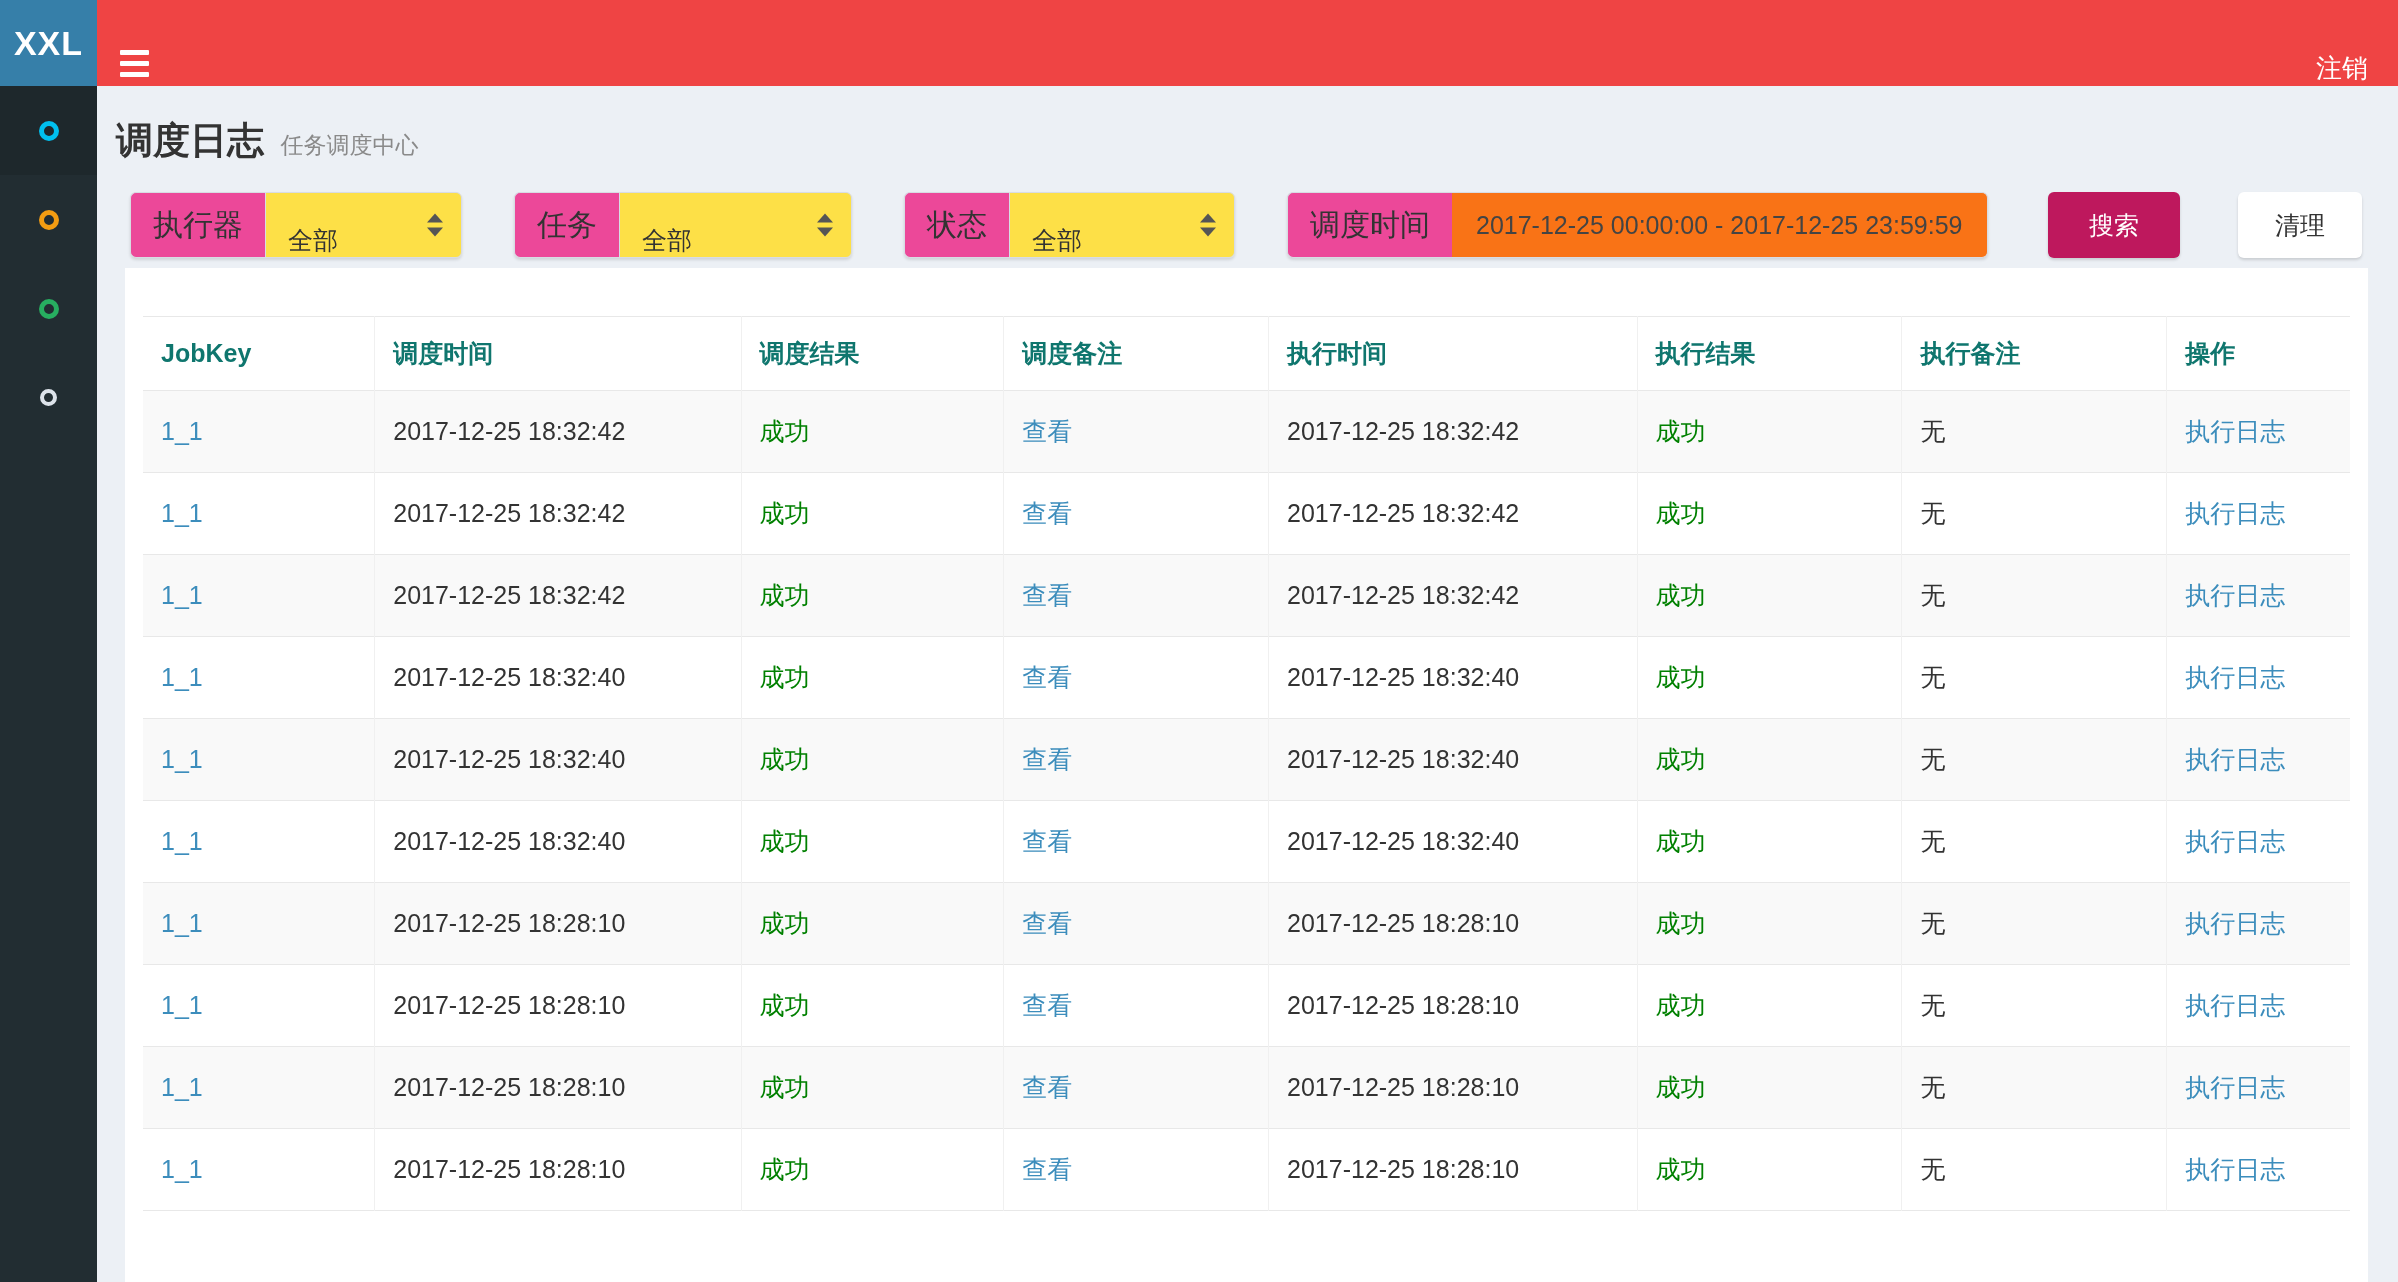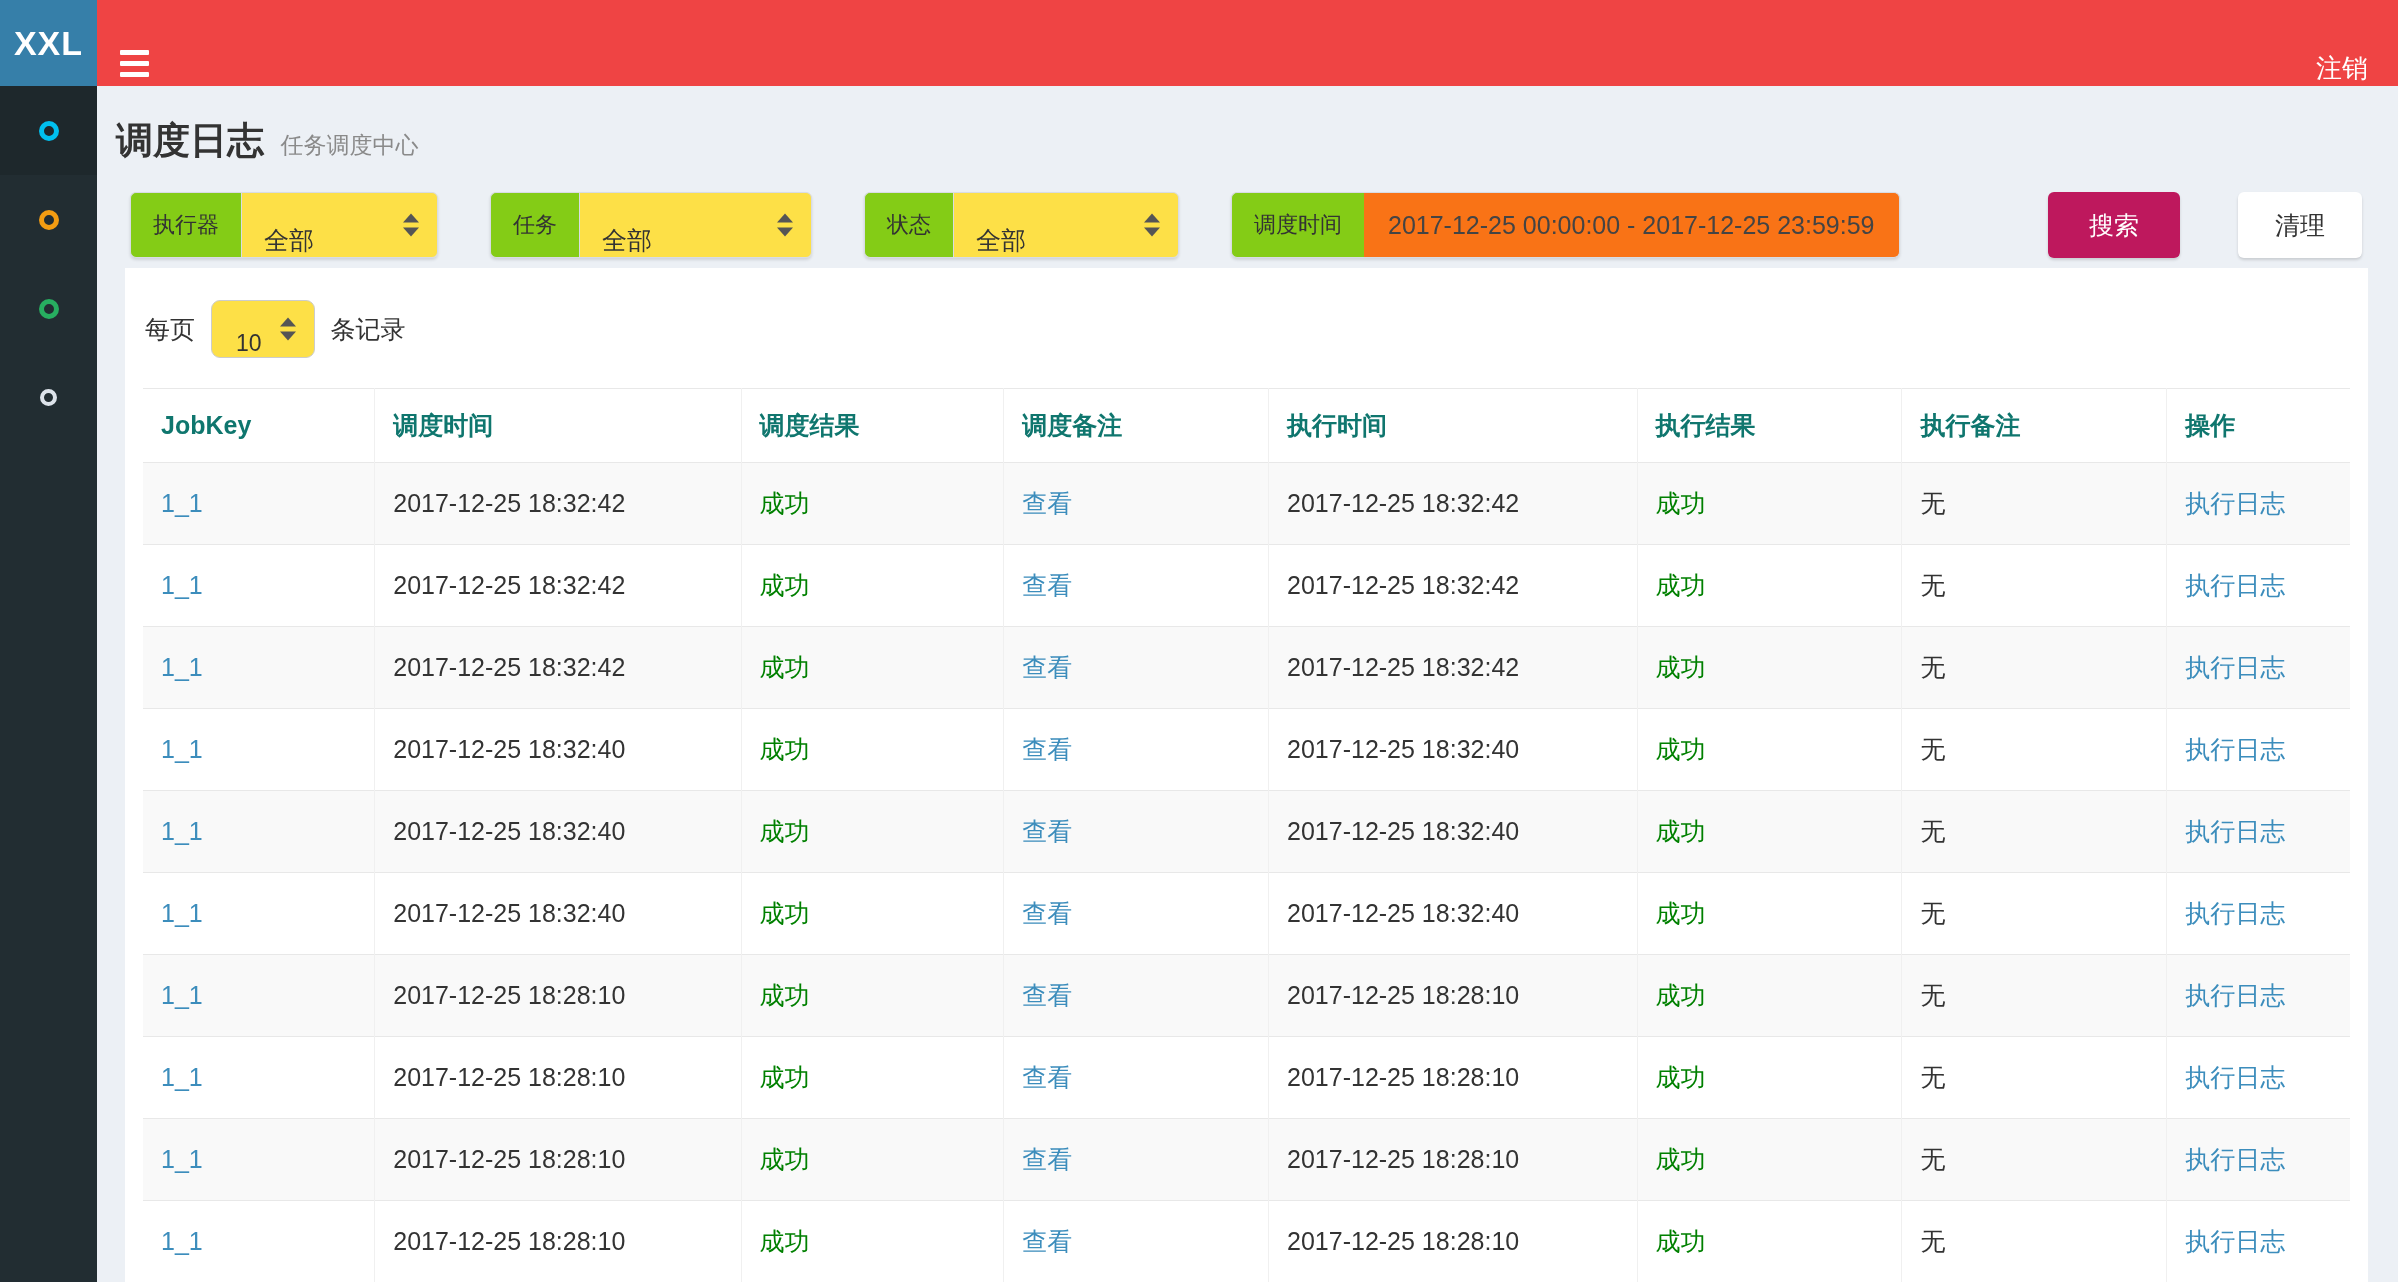--- a/index.html
+++ b/index.html
@@ -26,22 +26,22 @@
   
   .main { position:absolute; left:97px; top:86px; right:0; bottom:0; background:#ecf0f5; }
 
   .page-header { padding:30px 30px 0 19px; margin-bottom:26px; }
   .page-title { font-size:37px; font-weight:600; color:#333; }
   .page-subtitle { font-size:23px; color:#8a8a8a; margin-left:12px; }
 
   
   .filter-row { display:flex; align-items:center; padding:0 36px 0 33px; height:66px; }
   .input-group { display:flex; height:66px; box-shadow:0 2px 3px rgba(0,0,0,0.12); border-radius:6px; }
-  .ig-addon { background:#84cc16; border:1px solid #d8dce3; border-right:0; border-radius:6px 0 0 6px;
-    display:flex; align-items:center; padding:0 22px; font-size:22px; color:#333; white-space:nowrap; }
+  .ig-addon { background:#ec4899; border:1px solid #d8dce3; border-right:0; border-radius:6px 0 0 6px;
+    display:flex; align-items:center; padding:0 22px; font-size:30px; color:#333; white-space:nowrap; }
   .ig-select { position:relative; background:#fde047; border:1px solid #d8dce3; border-radius:6px;
     display:flex; align-items:flex-end; padding:0 56px 0 22px; font-size:25px; color:#333; cursor:pointer; }
   .input-group .ig-select { border-radius:0 6px 6px 0; }
   .arrows { position:absolute; right:18px; top:50%; transform:translateY(-50%);
     display:flex; flex-direction:column; gap:5px; }
   .arrows i { display:block; width:0; height:0; border-left:8px solid transparent; border-right:8px solid transparent; }
   .arrows .up { border-bottom:9px solid #555; }
   .arrows .down { border-top:9px solid #555; }
   .ig-input { background:#f97316; border:1px solid #d8dce3; border-left:0; border-radius:0 6px 6px 0;
     font-size:25px; color:#444; padding:0 24px; width:536px; height:66px;
@@ -147,31 +147,20 @@
       <div class="ig-addon">调度时间</div>
       <input class="ig-input" readonly="" value="2017-12-25 00:00:00 - 2017-12-25 23:59:59" style="">
     </div>
 
     <button class="btn btn-search">搜索</button>
     <button class="btn btn-clear">清理</button>
   </div>
 
   <div class="panel">
 
-    <div class="page-size-row">
-      <span>每页</span>
-      <div class="ig-select size-select">
-        <span>10</span>
-        <span class="arrows">
-            <i class="up"></i>
-            <i class="down"></i>
-          </span>
-      </div>
-      <span>条记录</span>
-    </div>
 
     <table>
       <colgroup>
         <col style="width:10.5%">
           <col style="width:16.6%">
           <col style="width:11.9%">
           <col style="width:12%">
         <col style="width:16.7%">
           <col style="width:12%">
           <col style="width:12%">

